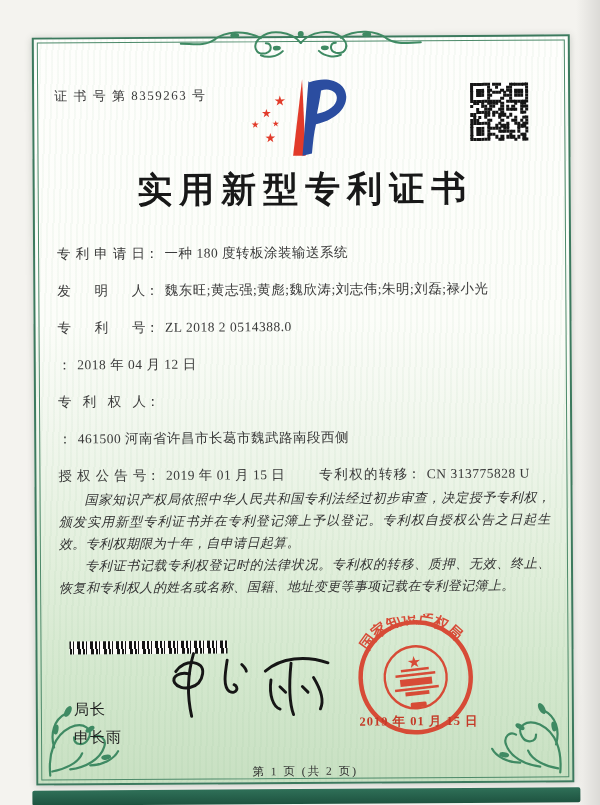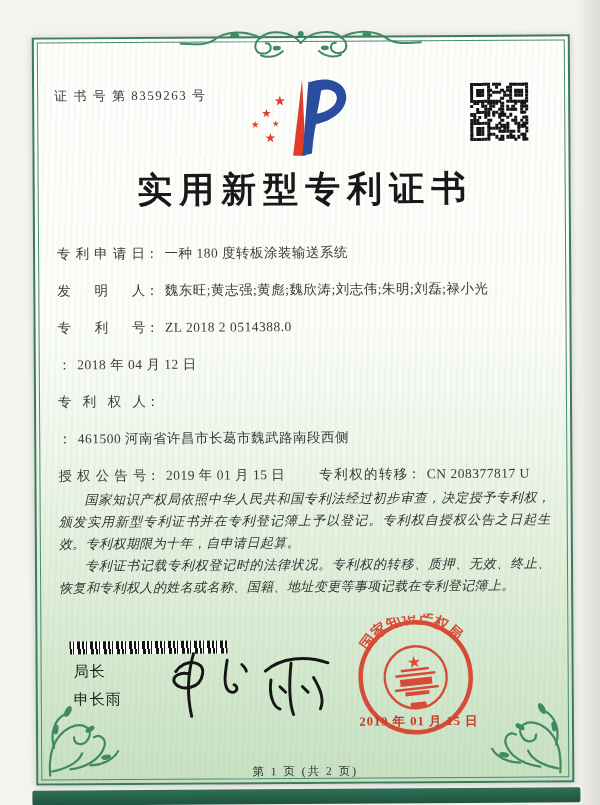--- a/index.html
+++ b/index.html
@@ -47,21 +47,21 @@
   .fvalue{letter-spacing:.5px;}
   .grant-gap{width:34px;flex:0 0 34px;}
 
   .paras{position:absolute;left:22px;right:20px;top:450px;
     font-size:13px;line-height:22px;color:#333;text-align:justify;font-style:italic;}
   .paras p{margin:0;text-indent:2em;letter-spacing:.4px;}
 
   .barcode{position:absolute;left:32px;top:602px;width:158px;height:13px;
     background:repeating-linear-gradient(90deg,#151515 0 2px,#fbfbf8 2px 3.5px,#151515 3.5px 4.5px,#fbfbf8 4.5px 8px,#151515 8px 11px,#fbfbf8 11px 13px);}
 
-  .director{position:absolute;left:36px;top:618px;
+  .director{position:absolute;left:36px;top:656px;
     font-family:"Liberation Sans","DejaVu Sans",sans-serif;
     font-size:15px;color:#202020;line-height:28px;font-weight:500;letter-spacing:1px;}
 
   .sig{position:absolute;left:122px;top:606px;width:180px;height:84px;}
 
   .seal{position:absolute;left:316px;top:578px;width:124px;height:124px;opacity:.93;transform:rotate(-6deg);}
   .seal-date{position:absolute;left:306px;top:676px;width:150px;text-align:center;
     color:#c43a27;font-size:12.5px;font-weight:700;letter-spacing:1px;}
 
   .footer{position:absolute;left:0;right:0;top:726px;text-align:center;
@@ -410,21 +410,21 @@
             <span class="fcolon">：</span>
         <span class="fvalue">461500 河南省许昌市长葛市魏武路南段西侧</span>
       </div>
       <div class="frow">
         <span class="flabel">授权公告号</span>
             <span class="fcolon">：</span>
         <span class="fvalue">2019 年 01 月 15 日</span>
         <span class="grant-gap"></span>
         <span class="flabel">专利权的转移</span>
             <span class="fcolon">：</span>
-        <span class="fvalue">CN 208377817 U</span>
+        <span class="fvalue">CN 313775828 U</span>
       </div>
     </div>
 
     <div class="paras">
       <p>国家知识产权局依照中华人民共和国专利法经过初步审查，决定授予专利权，颁发实用新型专利证书并在专利登记簿上予以登记。专利权自授权公告之日起生效。专利权期限为十年，自申请日起算。</p>
       <p>专利证书记载专利权登记时的法律状况。专利权的转移、质押、无效、终止、恢复和专利权人的姓名或名称、国籍、地址变更等事项记载在专利登记簿上。</p>
     </div>
 
     <div class="barcode"></div>
 

